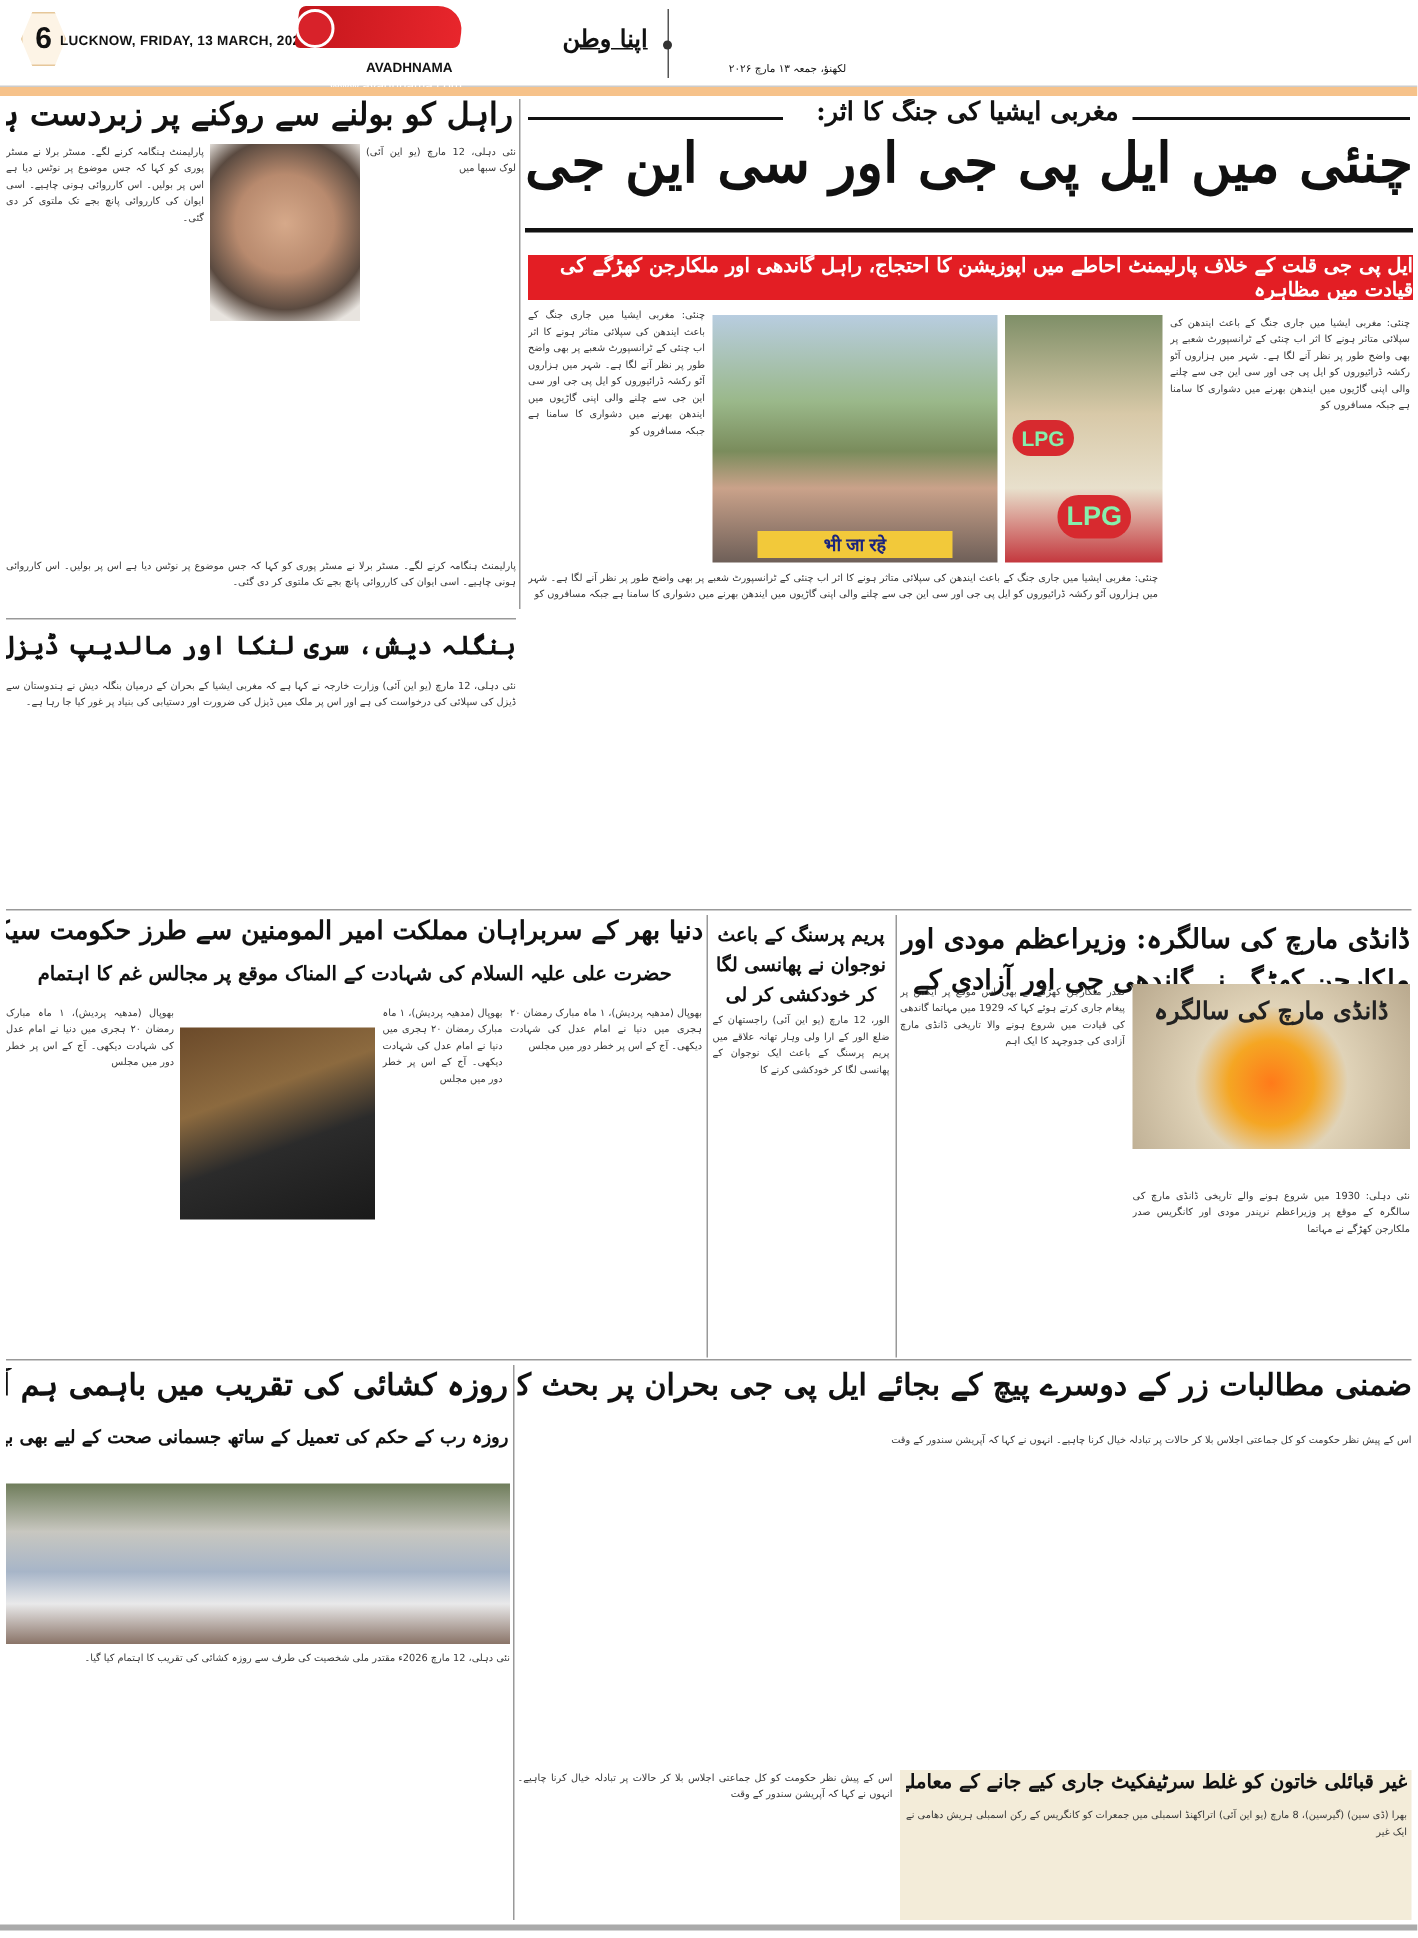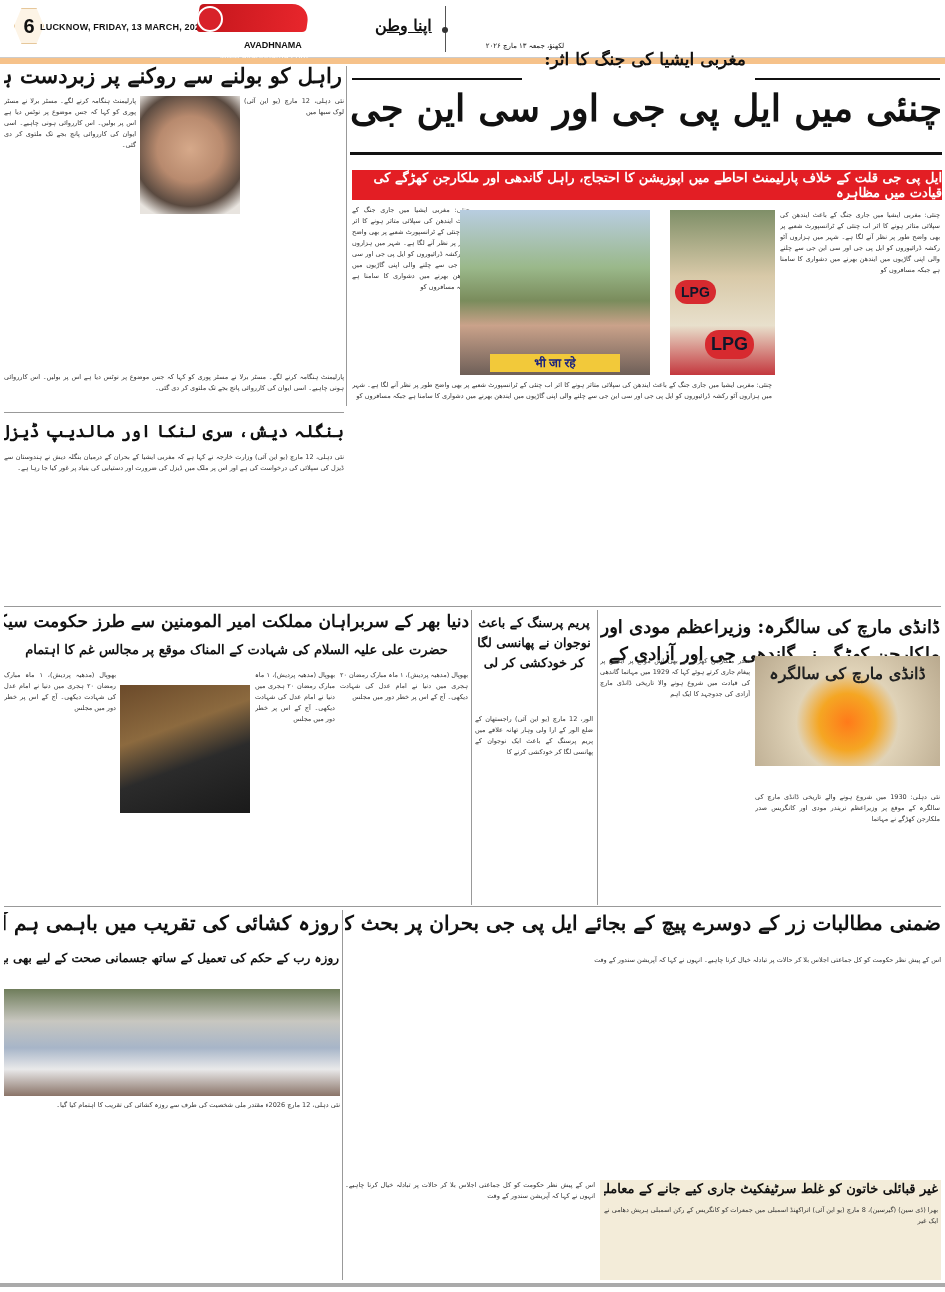--- a/index.html
+++ b/index.html
@@ -21,31 +21,31 @@
   #logo { left: 480px; top: 4px; width: 95px; font: bold 28px "DejaVu Serif", serif; color: #c41b1b; text-align:center; }
   #logo-sub { left: 475px; top: 42px; width: 100px; font: 7px "DejaVu Sans", sans-serif; text-align: center; }
   #orange-bar { left: 0; top: 58px; width: 945px; height: 6px; background: #f6c28a; }
 
   
   .hl { font-family: "DejaVu Serif", serif; font-weight: bold; line-height: 1.1; white-space: nowrap; overflow: hidden; }
   .col-rule-v { background: #999; width: 1px; }
   .hr { background: #999; height: 1px; }
   .body-text { font-size: 6.5px; line-height: 11px; color: #333; overflow: hidden; direction: rtl; text-align: justify; }
 
-  #kicker { left: 350px; top: 50px; width: 590px; height: 22px; font-size: 17px; text-align: center; }
+  #kicker { left: 350px; top: 66px; width: 590px; height: 22px; font-size: 17px; text-align: center; }
   #kicker-line-l { left: 352px; top: 78px; width: 170px; height: 2px; background: #111; }
   #kicker-line-r { left: 755px; top: 78px; width: 185px; height: 2px; background: #111; }
   #main-hl { left: 350px; top: 88px; width: 592px; height: 60px; font-size: 37px; text-align: center; }
   #main-rule { left: 350px; top: 152px; width: 592px; height: 3px; background: #111; }
   #red-strip { left: 352px; top: 170px; width: 590px; height: 30px; background: #e31e24; color: #fff; font-size: 13px; font-weight: bold; font-family: "DejaVu Serif", serif; display:flex; align-items:center; justify-content:center; }
 
   .photo { overflow: hidden; }
-  #photo-lpg-1 { left: 460px; top: 210px; width: 190px; height: 165px; background: linear-gradient(180deg,#b8cde0 0%,#9ab88a 35%,#7a8c5c 55%,#caa28a 70%,#6e5f58 100%); }
+  #photo-lpg-1 { left: 475px; top: 210px; width: 190px; height: 165px; background: linear-gradient(180deg,#b8cde0 0%,#9ab88a 35%,#7a8c5c 55%,#caa28a 70%,#6e5f58 100%); }
   #photo-lpg-2 { left: 670px; top: 210px; width: 105px; height: 165px; background: linear-gradient(180deg,#7f8f68 0%,#d8c9a8 40%,#e8e0cc 70%,#c4383e 100%); }
-  .lpg-sign { position:absolute; background:#d72a2f; color:#0f172a; font: bold 14px "Liberation Sans", sans-serif; border-radius: 14px; padding: 4px 6px; }
+  .lpg-sign { position:absolute; background:#d72a2f; color:#86efac; font: bold 14px "Liberation Sans", sans-serif; border-radius: 14px; padding: 4px 6px; }
   #banner-text { position:absolute; left: 30px; bottom: 3px; width: 130px; height: 18px; background:#f2c93a; color:#1a237e; font: bold 12px "Liberation Sans", sans-serif; text-align:center; }
 
   #rahul-hl { left: 4px; top: 64px; width: 338px; height: 30px; font-size: 21px; text-align: right; }
   #rahul-photo { left: 140px; top: 96px; width: 100px; height: 118px; background: radial-gradient(circle at 50% 45%, #d6a98a 0%, #b88a6e 40%, #5a4a40 70%, #e8e4df 90%); }
   #bangla-hl { left: 4px; top: 422px; width: 340px; height: 26px; font-size: 17px; text-align: right; }
 
   #dandi-hl { left: 600px; top: 613px; width: 340px; height: 62px; font-size: 18px; text-align: right; white-space: normal; line-height: 1.5; }
   #dandi-photo { left: 755px; top: 656px; width: 185px; height: 110px; background: radial-gradient(circle at 50% 60%, #ff7a1a 0%, #f5a623 25%, #e0d3b8 45%, #b9a98e 100%); }
   #dandi-photo-title { position:absolute; top: 8px; width: 100%; text-align:center; font: bold 16px "DejaVu Serif", serif; color:#222; }
 
@@ -118,21 +118,21 @@
 <div class="abs hl rtl" id="imam-hl">دنیا بھر کے سربراہان مملکت امیر المومنین سے طرز حکومت سیکھیں: مولانا سید حیدر عباس رضوی</div>
 <div class="abs hl rtl" id="imam-sub">حضرت علی علیہ السلام کی شہادت کے المناک موقع پر مجالس غم کا اہتمام</div>
 <div class="abs body-text" style="left:340px;top:670px;width:128px;height:230px">بھوپال (مدھیہ پردیش)، ۱ ماہ مبارک رمضان ۲۰ ہجری میں دنیا نے امام عدل کی شہادت دیکھی۔ آج کے اس پر خطر دور میں مجلس</div>
 <div class="abs body-text" style="left:255px;top:670px;width:80px;height:230px">بھوپال (مدھیہ پردیش)، ۱ ماہ مبارک رمضان ۲۰ ہجری میں دنیا نے امام عدل کی شہادت دیکھی۔ آج کے اس پر خطر دور میں مجلس</div>
 <div class="abs photo" id="cleric-photo"></div>
 <div class="abs body-text" style="left:4px;top:670px;width:112px;height:230px">بھوپال (مدھیہ پردیش)، ۱ ماہ مبارک رمضان ۲۰ ہجری میں دنیا نے امام عدل کی شہادت دیکھی۔ آج کے اس پر خطر دور میں مجلس</div>
 
 <div class="abs col-rule-v" style="left:471px;top:610px;height:295px"></div>
 
 <div class="abs hl rtl" id="prem-hl">پریم پرسنگ کے باعث نوجوان نے پھانسی لگا کر خودکشی کر لی</div>
-<div class="abs body-text" style="left:475px;top:714px;width:118px;height:225px">الور، 12 مارچ (یو این آئی) راجستھان کے ضلع الور کے ارا ولی وہار تھانہ علاقے میں پریم پرسنگ کے باعث ایک نوجوان کے پھانسی لگا کر خودکشی کرنے کا</div>
+<div class="abs body-text" style="left:475px;top:675px;width:118px;height:225px">الور، 12 مارچ (یو این آئی) راجستھان کے ضلع الور کے ارا ولی وہار تھانہ علاقے میں پریم پرسنگ کے باعث ایک نوجوان کے پھانسی لگا کر خودکشی کرنے کا</div>
 
 <div class="abs col-rule-v" style="left:597px;top:610px;height:295px"></div>
 
 <div class="abs hl rtl" id="dandi-hl">ڈانڈی مارچ کی سالگرہ: وزیراعظم مودی اور ملکارجن کھڑگے نے گاندھی جی اور آزادی کے مجاہدین کو یاد کیا</div>
 <div class="abs body-text" style="left:600px;top:656px;width:150px;height:245px">صدر ملکارجن کھڑگے نے بھی اس موقع پر ایکس پر پیغام جاری کرتے ہوئے کہا کہ 1929 میں مہاتما گاندھی کی قیادت میں شروع ہونے والا تاریخی ڈانڈی مارچ آزادی کی جدوجہد کا ایک اہم</div>
 <div class="abs photo" id="dandi-photo">
   <div id="dandi-photo-title" class="rtl" style="text-align:center">ڈانڈی مارچ کی سالگرہ</div>
 </div>
 <div class="abs body-text" style="left:755px;top:792px;width:185px;height:110px">نئی دہلی: 1930 میں شروع ہونے والے تاریخی ڈانڈی مارچ کی سالگرہ کے موقع پر وزیراعظم نریندر مودی اور کانگریس صدر ملکارجن کھڑگے نے مہاتما</div>
 

